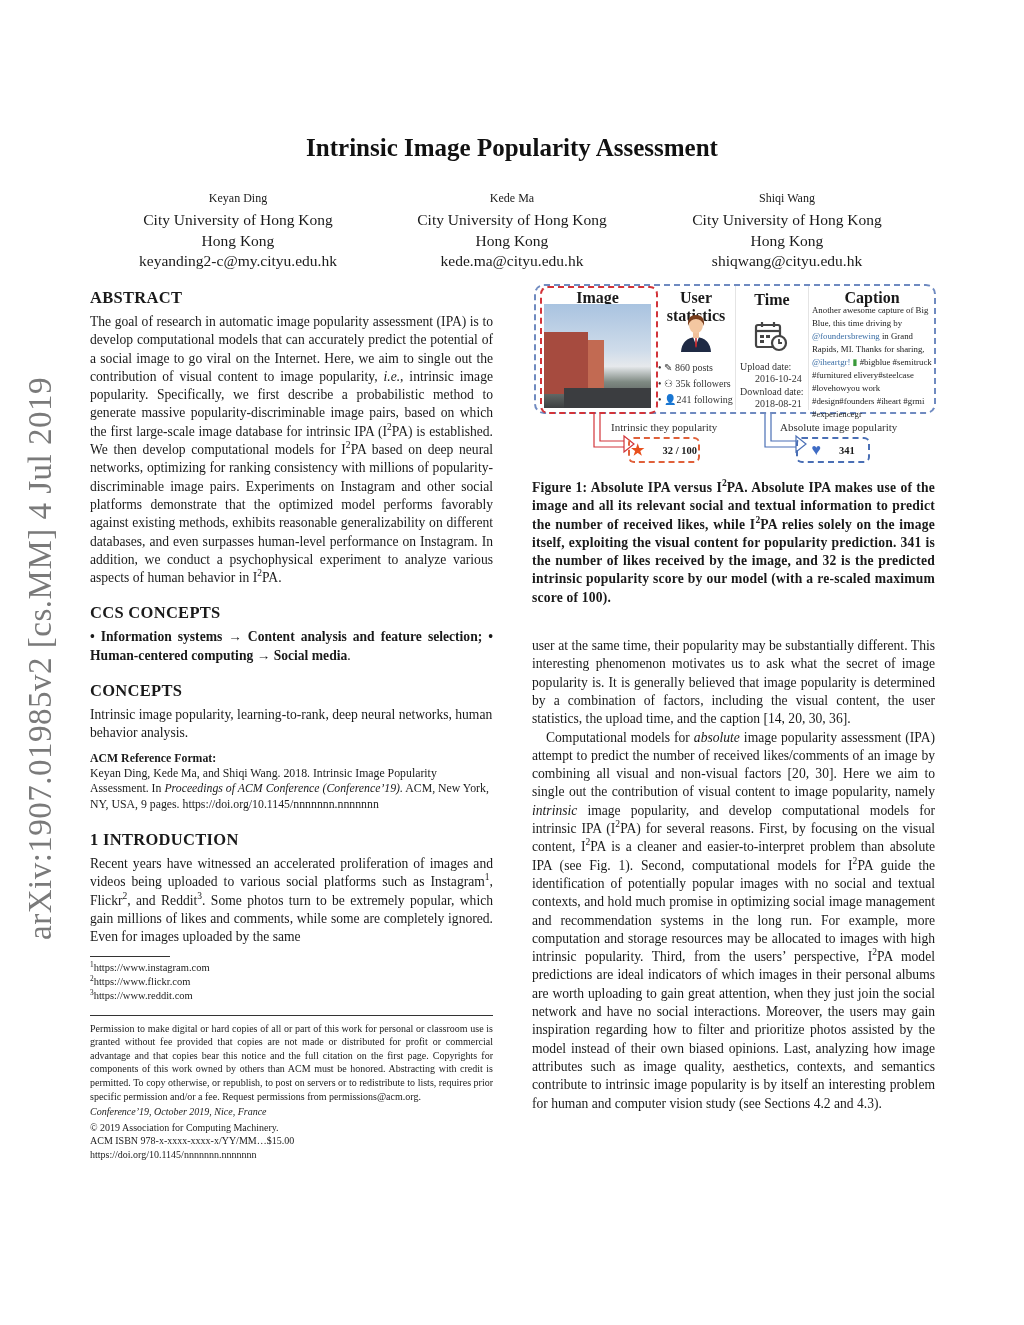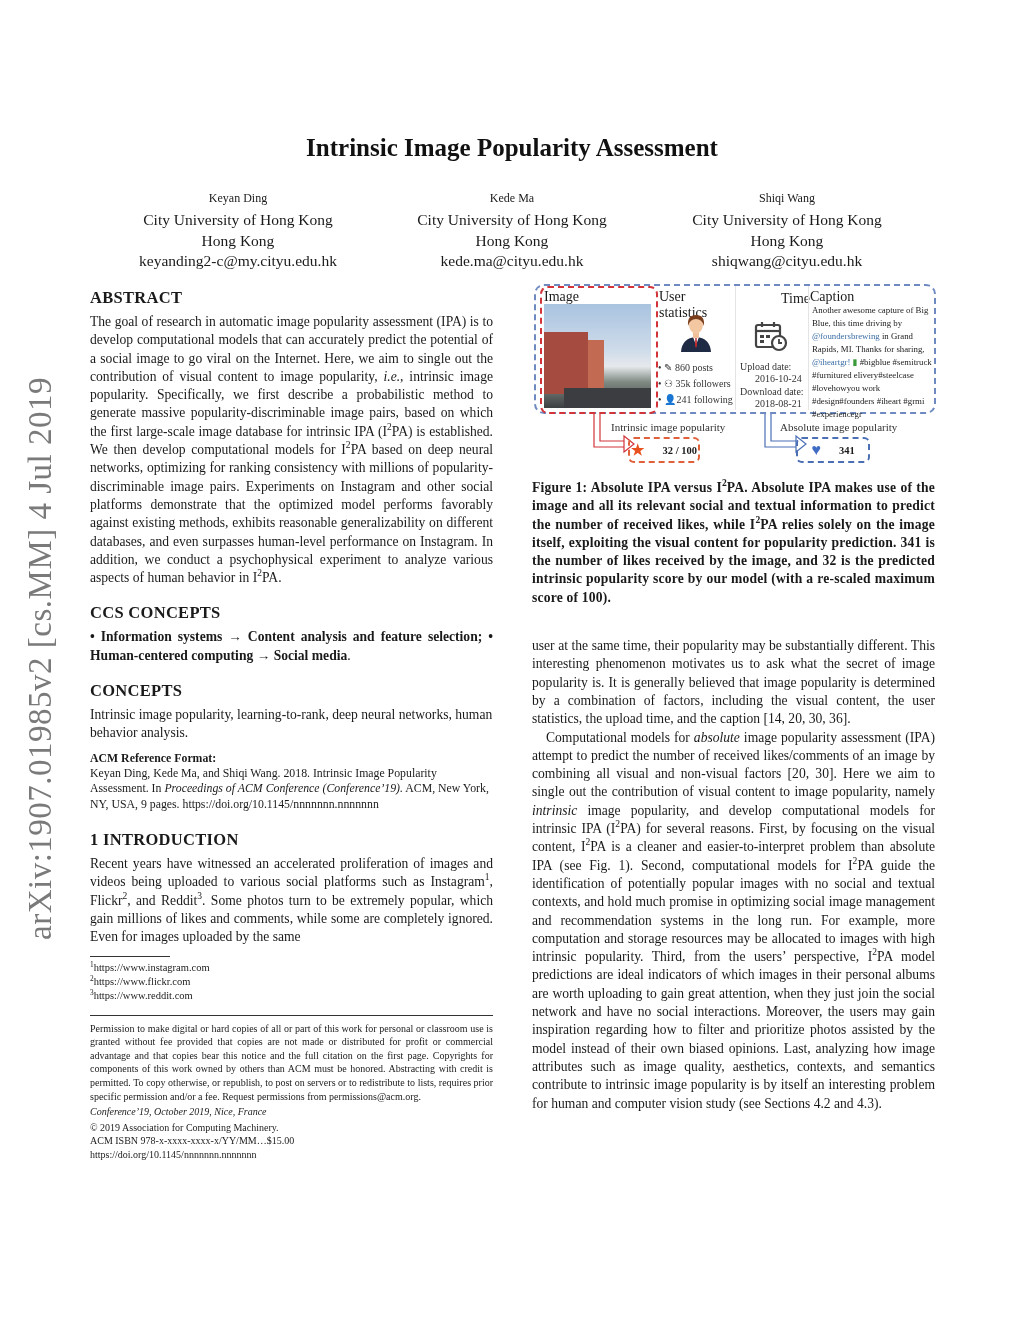--- a/index.html
+++ b/index.html
@@ -24,21 +24,21 @@
   .footrule { width: 80px; border-top: 1px solid #333; margin: 9px 0 4px 0; }
   .fn { font-size: 10.5px; line-height: 14px; }
   .permrule { border-top: 1px solid #333; margin: 12px 0 6px 0; }
   .perm { font-size: 10px; line-height: 13.6px; text-align: justify; }
   sup { font-size: 70%; line-height: 0; }
   .fig { position: relative; width: 403px; height: 185px; }
   .fig-outer { position: absolute; left: 2px; top: 2px; width: 398px; height: 126px;
                border: 2px dashed #6f8ac0; border-radius: 10px; }
   .fig-img-box { position: absolute; left: 8px; top: 4px; width: 114px; height: 124px;
                  border: 2px dashed #d2343a; border-radius: 8px; }
-  .fig-head { position: absolute; font-weight: normal; font-size: 14px; }
+  .fig-head { position: absolute; font-weight: bold; font-size: 16px; text-align: center; }
   .photo { position: absolute; left: 12px; top: 22px; width: 107px; height: 104px; overflow: hidden;
            background: linear-gradient(#a9c3e0 0%, #cfdcea 45%, #e6e9ec 60%, #7f8a83 75%, #3d3f41 100%); }
   .bldg { position: absolute; left: 0; top: 28px; width: 44px; height: 62px; background: #a64b3f; }
   .bldg2 { position: absolute; left: 44px; top: 36px; width: 16px; height: 52px; background: #c26a52; }
   .road { position: absolute; left: 20px; bottom: 0; width: 90px; height: 20px; background: #3b3d40; }
   .vsep { position: absolute; top: 4px; width: 0; height: 124px; border-left: 1px solid #e4e4e4; }
   .stat { position: absolute; font-size: 10px; color: #333; white-space: nowrap; }
   .cap { position: absolute; left: 280px; top: 22px; width: 120px; font-size: 8.8px; line-height: 13px; color: #222; }
   .cap .tag { color: #3b6ea5; }
   .label { position: absolute; font-size: 11px; color: #333; }
@@ -111,21 +111,21 @@
     <div class="fig-outer"></div>
     <div class="fig-img-box"></div>
     <div class="fig-head" style="left:12px;top:7px;width:107px;">Image</div>
     <div class="photo">
       <div class="bldg"></div>
       <div class="bldg2"></div>
       <div class="road"></div>
     </div>
     <div class="fig-head" style="left:127px;top:7px;width:74px;">User statistics</div>
     <div class="vsep" style="left:203px;"></div>
-    <div class="fig-head" style="left:205px;top:9px;width:70px;margin-left:44px;">Time</div>
+    <div class="fig-head" style="left:205px;top:9px;width:70px;">Time</div>
     <div class="vsep" style="left:276px;"></div>
     <div class="fig-head" style="left:278px;top:7px;width:124px;">Caption</div>
 
     <svg style="position:absolute;left:146px;top:30px;" width="36" height="40" viewBox="0 0 36 40">
       <path d="M3 40 Q4 26 18 25 Q32 26 33 40 Z" fill="#1f2a44"></path>
       <path d="M15 25 L18 33 L21 25 Z" fill="#ffffff"></path>
       <path d="M17.3 26 L18.7 26 L19 34 L18 36 L17 34 Z" fill="#c0272d"></path>
       <rect x="15" y="19" width="6" height="7" fill="#f0c09a"></rect>
       <ellipse cx="18" cy="13" rx="7" ry="8.5" fill="#f3c7a1"></ellipse>
       <path d="M10 14 Q9 3 18 3 Q27 3 26 14 Q24 7 18 7 Q12 7 10 14 Z" fill="#7a3e1d"></path>
@@ -153,21 +153,21 @@
     <div class="cap"><span>Another awesome capture of Big Blue, this time driving by </span><span class="tag">@foundersbrewing</span><span> in Grand Rapids, MI. Thanks for sharing, </span><span class="tag">@iheartgr!</span> <span style="color:#3a9a3a;">▮</span><span> #bigblue #semitruck #furnitured elivery#steelcase #lovehowyou work #design#founders #iheart #grmi #experiencegr</span></div>
 
     <svg style="position:absolute;left:0;top:0;" width="403" height="185">
       <path d="M62 132 V165 H92" fill="none" stroke="#d2343a" stroke-width="1.2"></path>
       <path d="M68 132 V159 H92" fill="none" stroke="#d2343a" stroke-width="1.2"></path>
       <path d="M92 154 L102 162 L92 170 Z" fill="#fff" stroke="#d2343a" stroke-width="1.2"></path>
       <path d="M233 132 V165 H264" fill="none" stroke="#4a6fb5" stroke-width="1.2"></path>
       <path d="M239 132 V159 H264" fill="none" stroke="#4a6fb5" stroke-width="1.2"></path>
       <path d="M264 154 L274 162 L264 170 Z" fill="#fff" stroke="#4a6fb5" stroke-width="1.2"></path>
     </svg>
-    <div class="label" style="left:79px;top:139px;">Intrinsic image popularity</div>
+    <div class="label" style="left:79px;top:139px;">Intrinsic they popularity</div>
     <div class="label" style="left:248px;top:139px;">Absolute image popularity</div>
     <div class="score" style="left:96px;top:155px;width:68px;border-color:#e0603a;">
       <span style="color:#e8501e;font-size:15px;">★</span>
       <span>32 / 100</span>
     </div>
     <div class="score" style="left:264px;top:155px;width:70px;border-color:#4a6fb5;">
       <span style="color:#3f6cc4;font-size:16px;">♥</span>
       <span>341</span>
     </div>
   </div>

